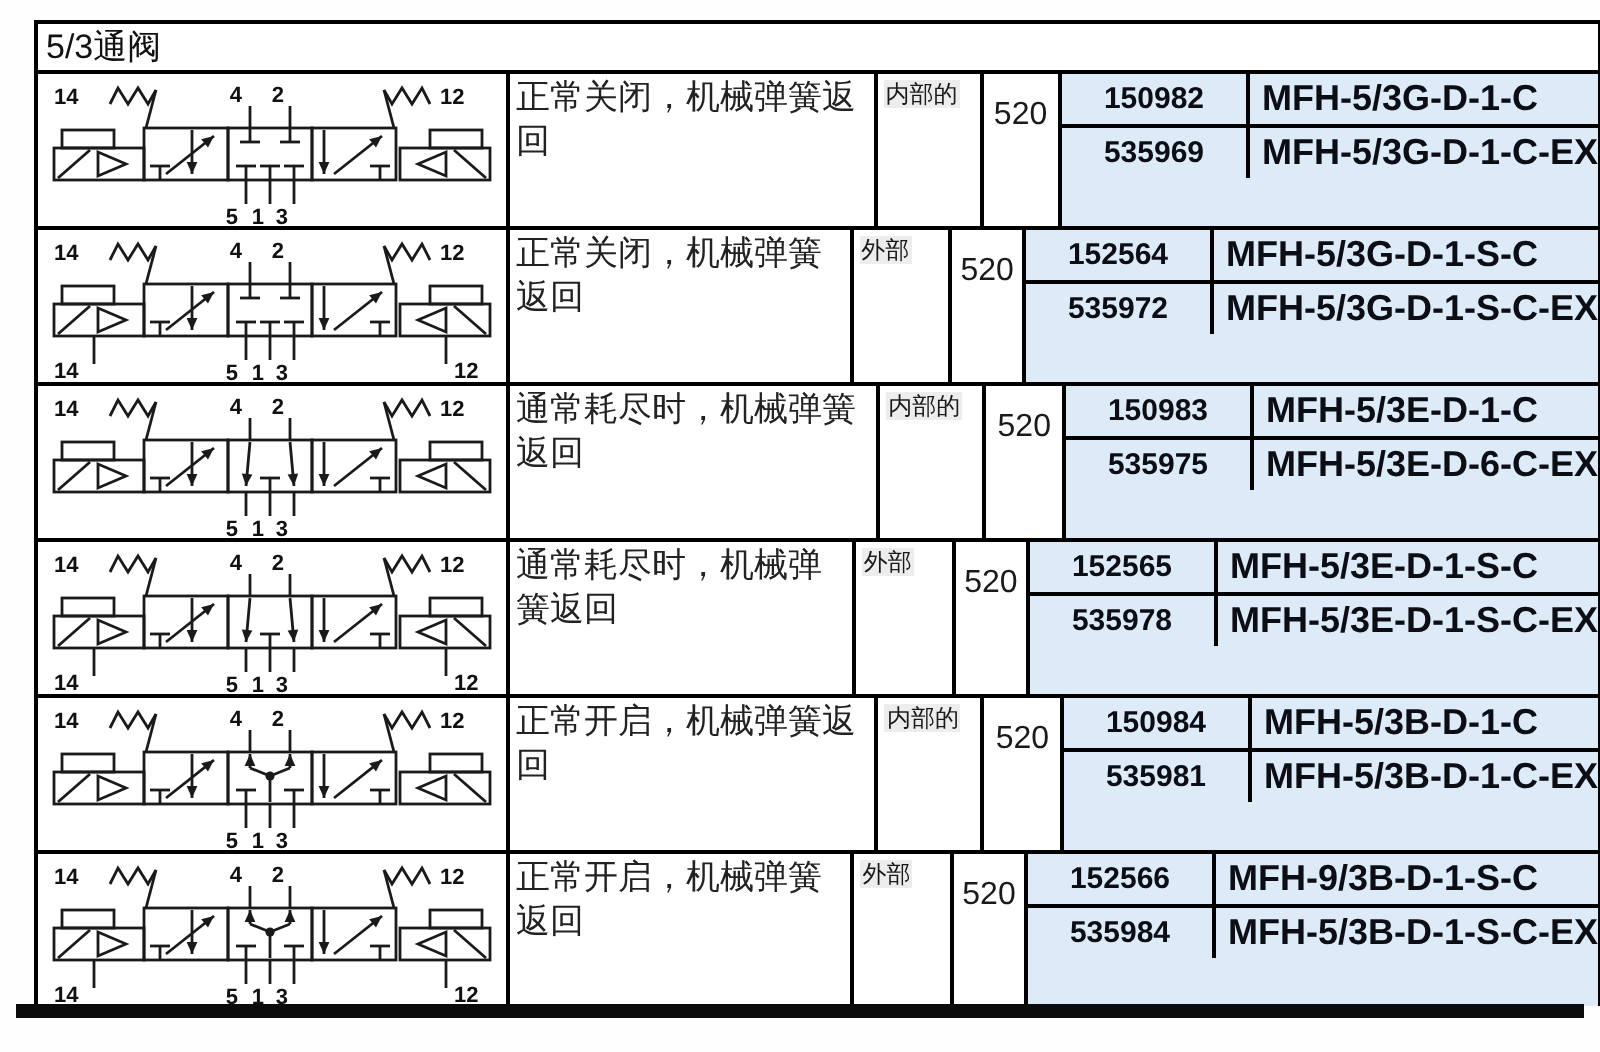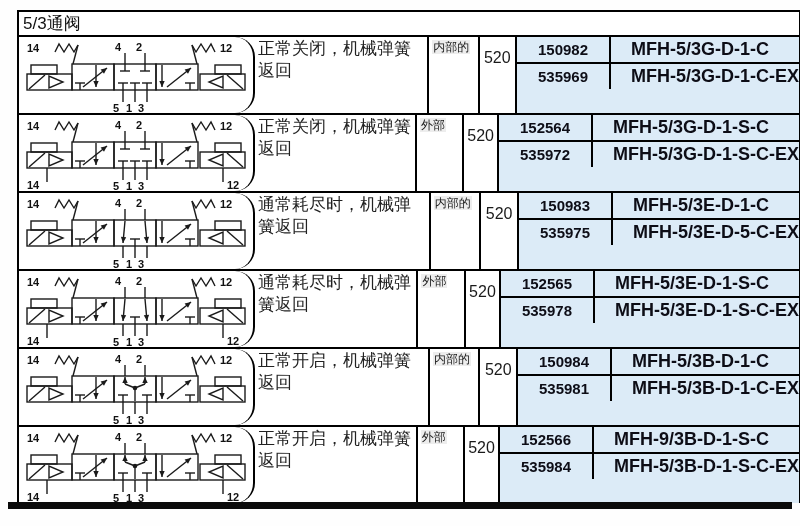--- a/index.html
+++ b/index.html
@@ -13,27 +13,27 @@
     position:absolute;left:17px;top:10px;width:784px;
     border:2px solid #000;border-bottom:none;background:#fff;box-sizing:border-box;
   }
   .table-title{
     height:23px;line-height:23px;padding-left:4px;font-size:17px;
     border-bottom:2px solid #000;color:#111;
   }
   .vrow{display:flex;height:76px;border-bottom:2px solid #000;}
   .vrow:last-child{border-bottom:none;}
   .cell{box-sizing:border-box;border-right:2px solid #000;}
-  .cell-diagram{width:240px;display:flex;justify-content:center;align-items:flex-start;padding-top:1px;background:#fff;border-radius:20px;}
+  .cell-diagram{width:240px;display:flex;justify-content:center;align-items:flex-start;padding-top:1px;background:#fff;}
   .cell-desc{width:196px;font-size:17px;line-height:1.32;padding:1px 3px 0 3px;color:#222;}
   .cell-pilot{width:56px;font-size:12px;padding:2px 2px 0 3px;}
   .pilot-label{background:#ededed;padding:0 1px;}
   .cell-flow{width:42px;font-size:16px;padding-top:12px;text-align:center;}
   .cell-variants{flex:1;border-right:none;display:flex;flex-direction:column;background:#dcebf7;}
-  .subrow{display:flex;height:25px;flex:none;gap:14px;}
+  .subrow{display:flex;height:25px;flex:none;}
   .subrow.first{border-bottom:2px solid #000;}
   .part{
     width:94px;box-sizing:border-box;border-right:2px solid #000;
     font-weight:bold;font-size:15px;line-height:25px;text-align:center;color:#0d0d16;
   }
   .model{
     flex:1;font-weight:bold;font-size:18px;line-height:25px;
     padding-left:6px;white-space:nowrap;color:#0d0d16;
   }
   .subfill{flex:1;}
@@ -249,21 +249,21 @@
     <div class="cell cell-desc">通常耗尽时，机械弹簧返回</div>
     <div class="cell cell-pilot"><span class="pilot-label">内部的</span></div>
     <div class="cell cell-flow">520</div>
     <div class="cell cell-variants">
       <div class="subrow first">
         <div class="part">150983</div>
         <div class="model">MFH-5/3E-D-1-C</div>
       </div>
       <div class="subrow">
         <div class="part">535975</div>
-        <div class="model">MFH-5/3E-D-5-C-EX</div>
+        <div class="model">MFH-5/3E-D-6-C-EX</div>
       </div>
       <div class="subfill"></div>
     </div>
   </div>
 
   <div class="vrow">
     <div class="cell cell-diagram">
             <svg class="valve" width="234" height="77" viewBox="0 0 234 77">
               <rect x="53" y="26" width="42" height="26"></rect>
               <rect x="95" y="26" width="42" height="26"></rect>

